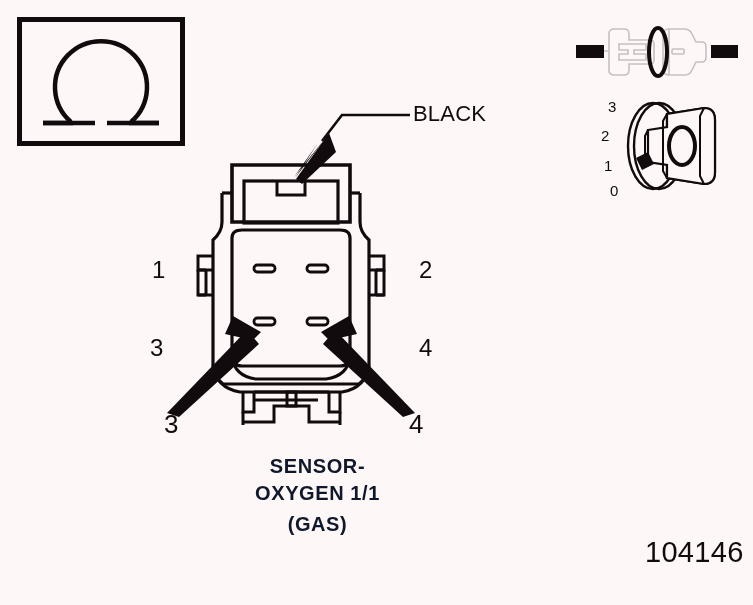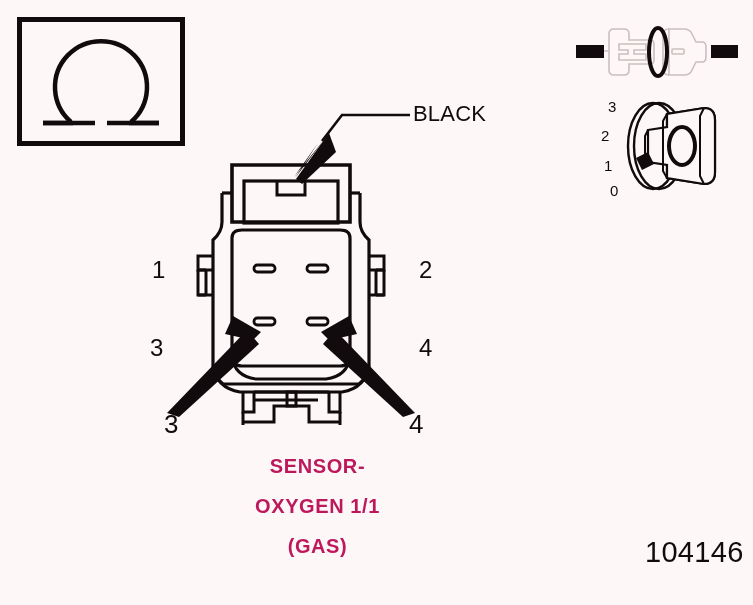--- a/index.html
+++ b/index.html
@@ -69,21 +69,21 @@
   #callout-4 { left: 409px; top: 411px; }
 
   .caption-line {
     position: absolute;
     width: 753px;
     left: 0;
     text-align: center;
     font-size: 20px;
     font-weight: bold;
     letter-spacing: 0.6px;
-    color: #be185d;
+    color: #0f172a;
   }
 
   
   .key-num {
     font-size: 15px;
     font-weight: 400;
   }
   #key-pos-3 { left: 608px; top: 99px; }
   #key-pos-2 { left: 601px; top: 128px; }
   #key-pos-1 { left: 604px; top: 158px; }
@@ -223,19 +223,19 @@
   <span class="lbl pin-num" id="pin-label-1">1</span>
   <span class="lbl pin-num" id="pin-label-2">2</span>
   <span class="lbl pin-num" id="pin-label-3">3</span>
   <span class="lbl pin-num" id="pin-label-4">4</span>
 
   <span class="lbl callout-num" id="callout-3">3</span>
   <span class="lbl callout-num" id="callout-4">4</span>
 
   <div class="abs" style="left:205px; top:455px; width:225px;">
     <div class="caption-line" style="position:static;width:225px;">SENSOR-</div>
-    <div class="caption-line" style="position:static;width:225px;margin-top:17px;">OXYGEN 1/1</div>
-    <div class="caption-line" style="position:static;width:225px;margin-top:17px;">(GAS)</div>
+    <div class="caption-line" style="position:static;width:225px;margin-top:4px;">OXYGEN 1/1</div>
+    <div class="caption-line" style="position:static;width:225px;margin-top:8px;">(GAS)</div>
   </div>
 
   <span class="lbl" id="label-partnumber">104146</span>
 
 </div>
 
 </body></html>

